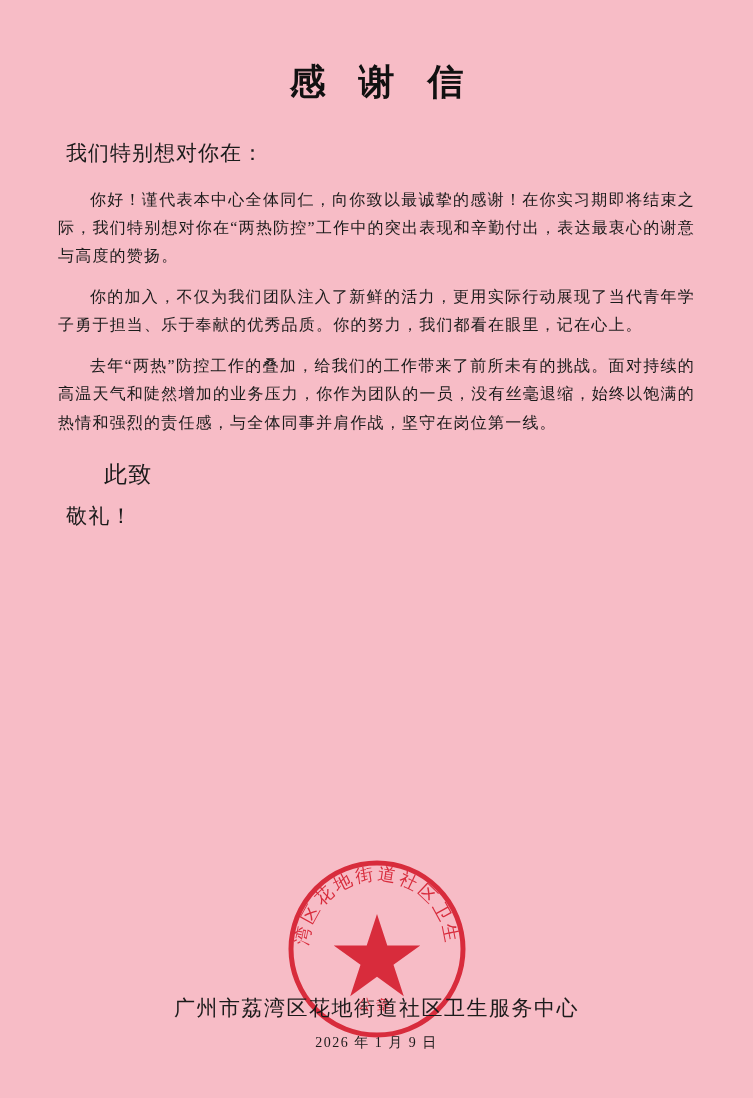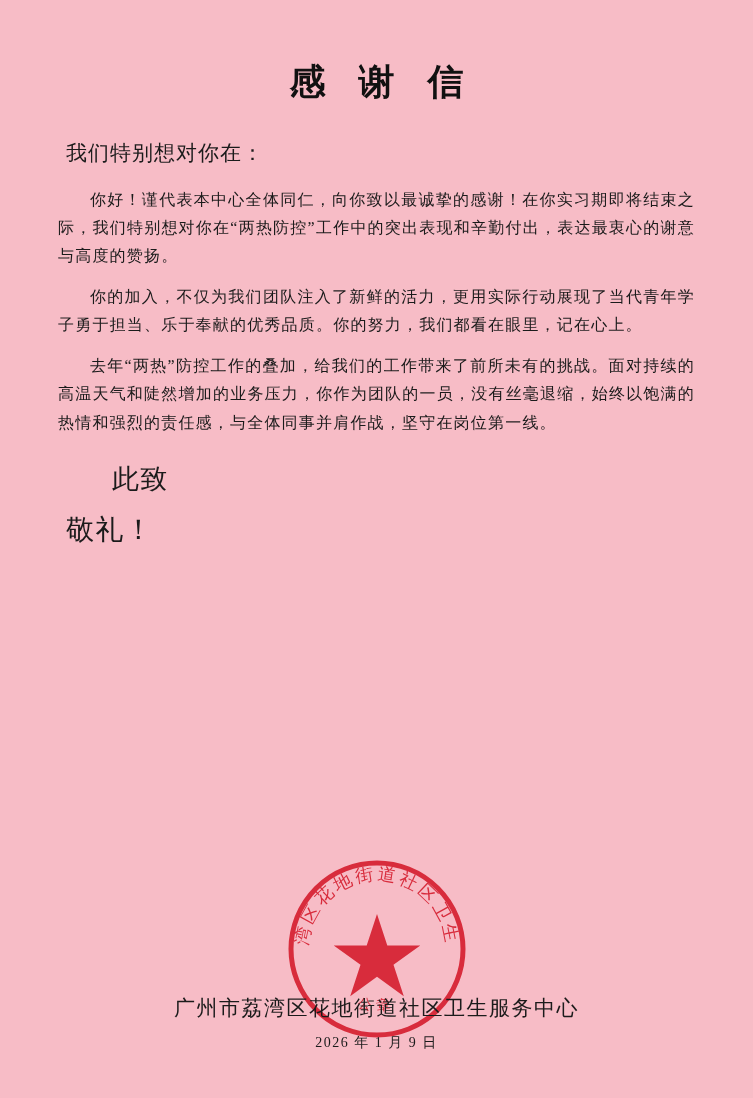--- a/index.html
+++ b/index.html
@@ -41,28 +41,28 @@
   .para {
     font-size: 16px;
     line-height: 1.78;
     margin: 0 0 12px 0;
     text-indent: 2em;
     letter-spacing: 1.2px;
     text-align: justify;
     text-justify: inter-ideograph;
   }
   .closing {
-    font-size: 27px;
+    font-size: 23px;
     line-height: 1.78;
     margin: 18px 0 0 0;
     text-indent: 2em;
     letter-spacing: 1.2px;
   }
   .closing2 {
-    font-size: 28px;
+    font-size: 21px;
     line-height: 1.78;
     margin: 2px 0 0 0;
     padding-left: 8px;
     letter-spacing: 1.2px;
   }
   .signature-block {
     position: absolute;
     left: 0;
     right: 0;
     bottom: 28px;

